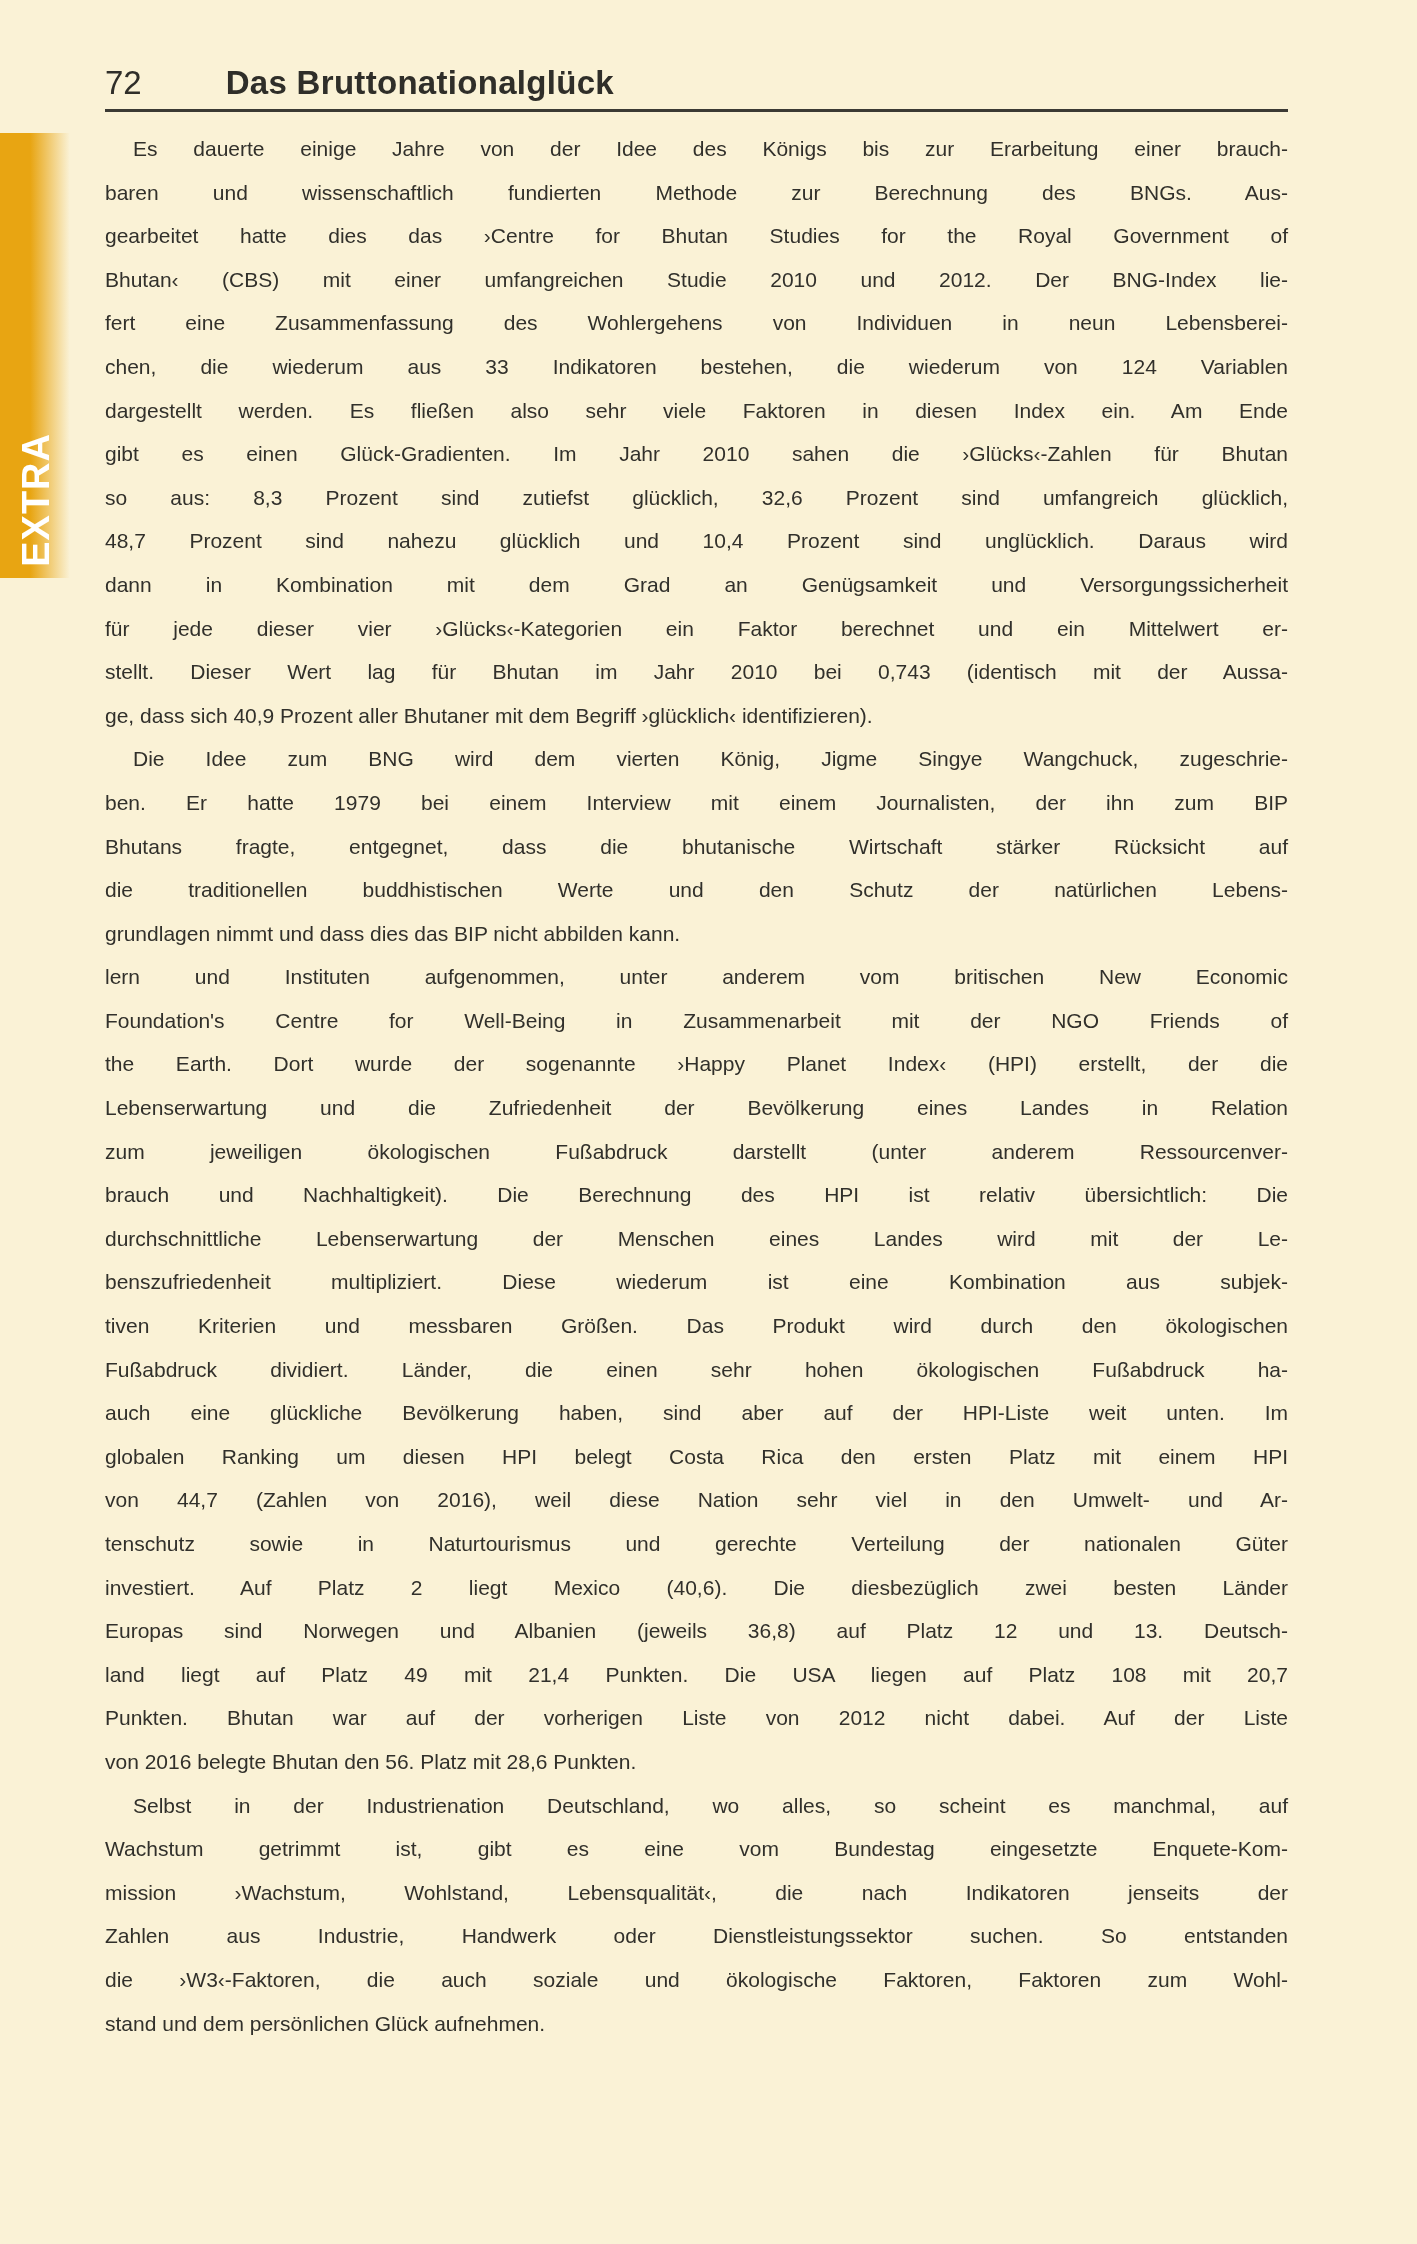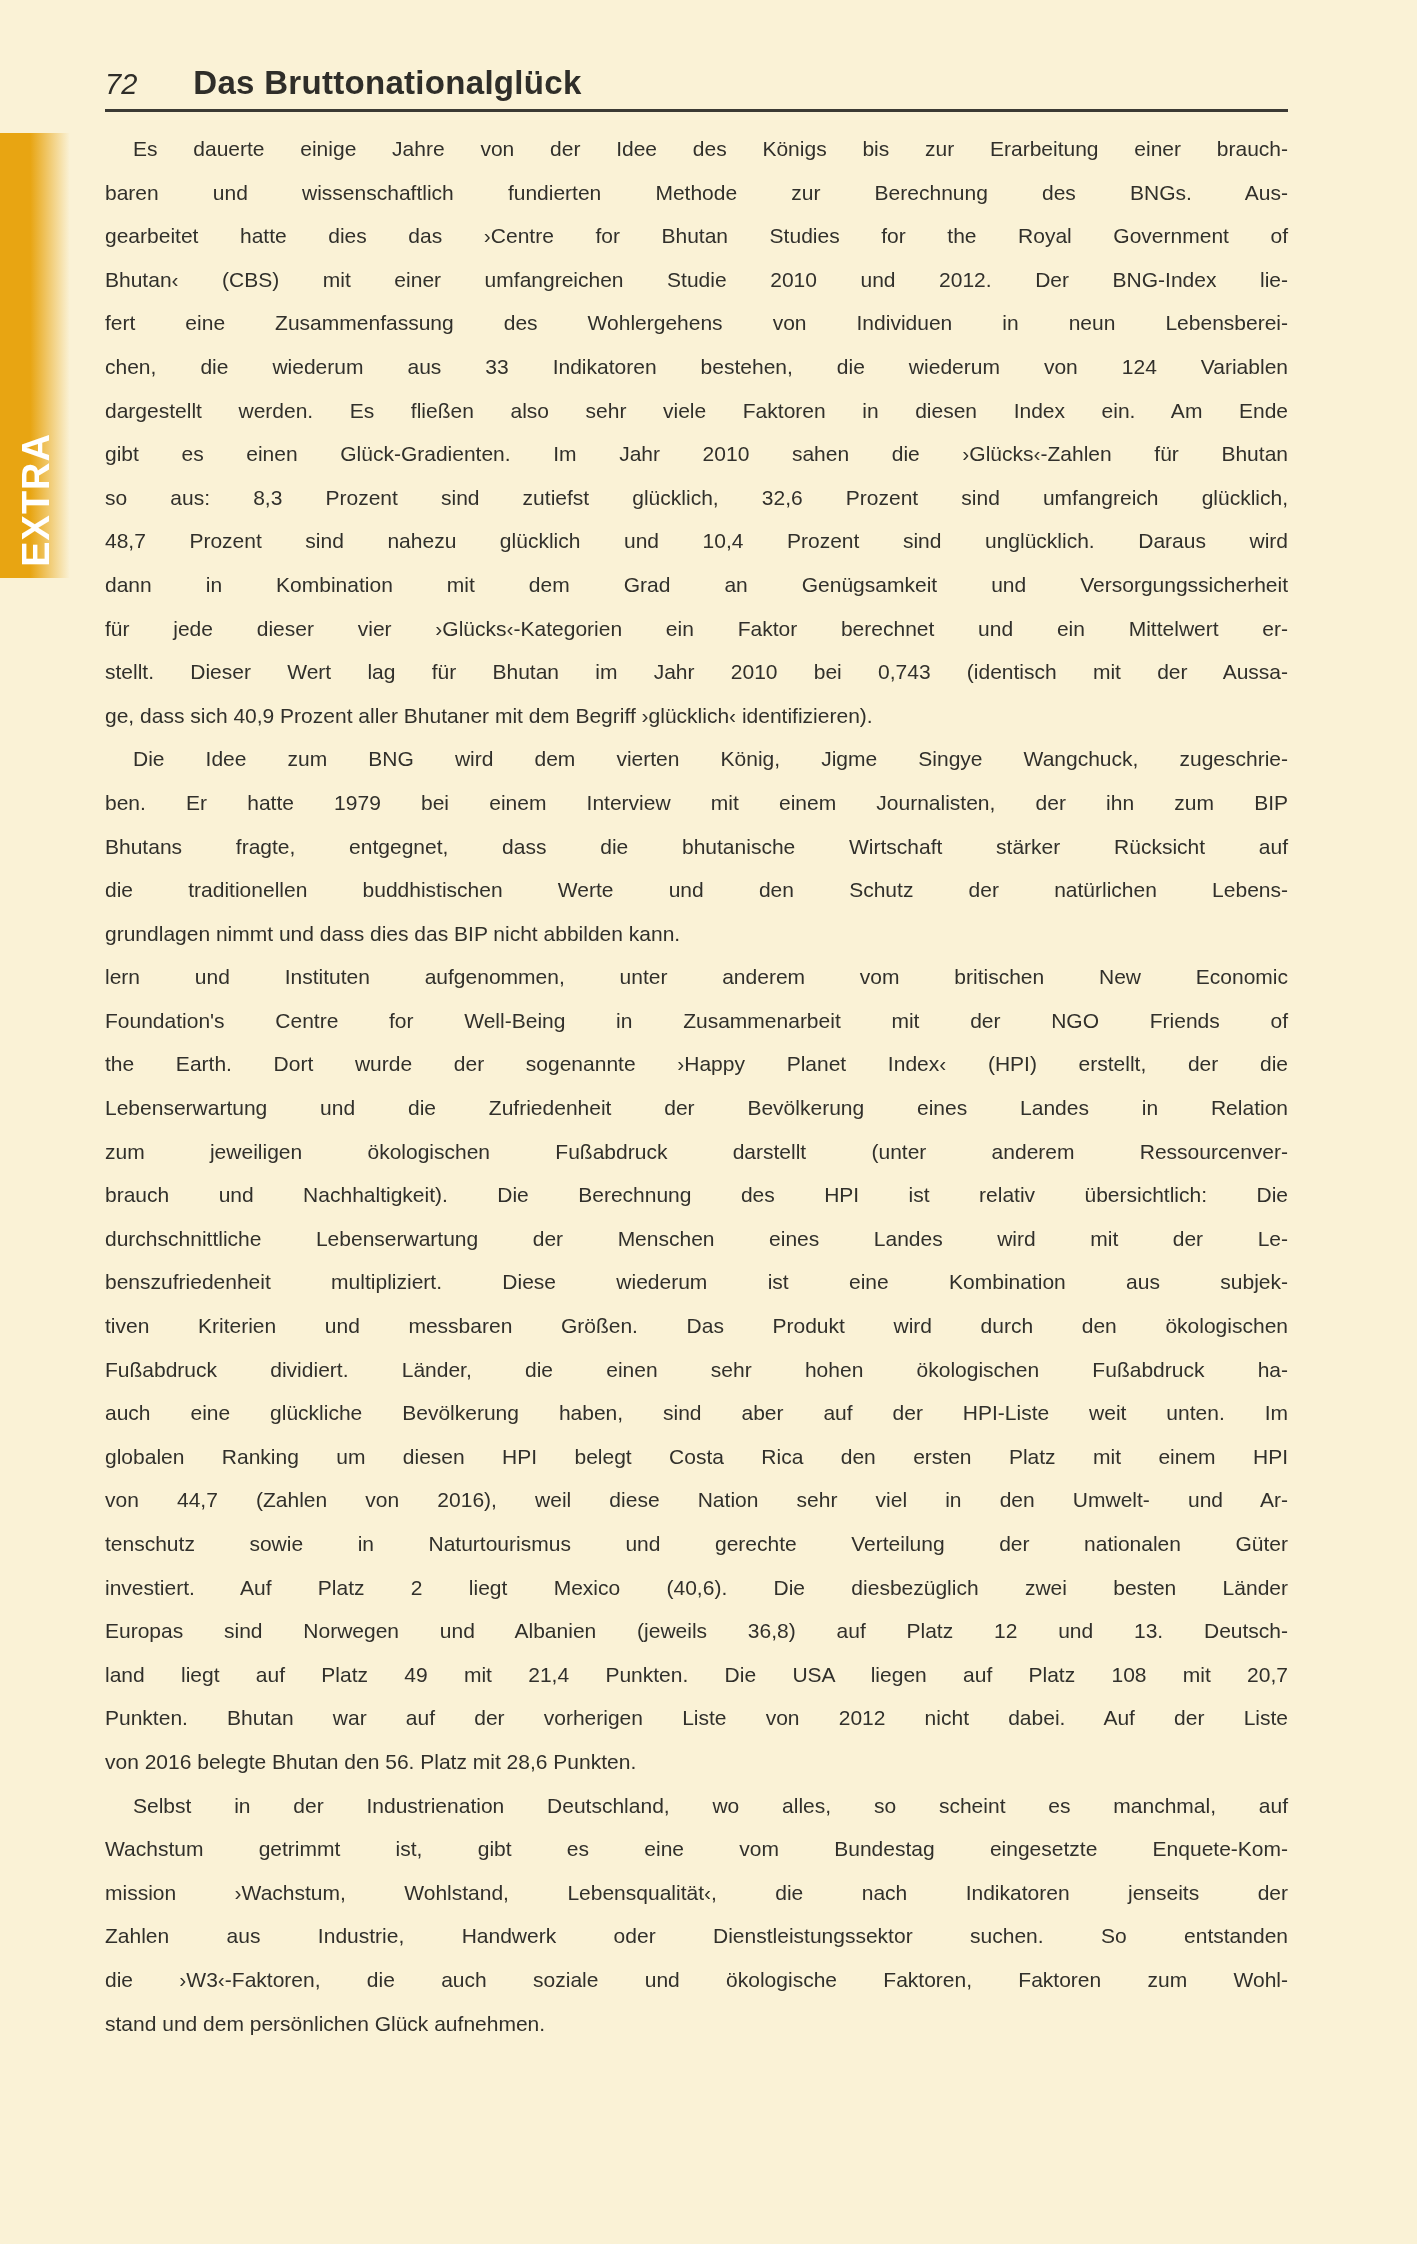--- a/index.html
+++ b/index.html
@@ -44,28 +44,27 @@
   .page-header {
     position: absolute;
     left: 105px;
     top: 64px;
     width: 1183px;
     display: flex;
     align-items: baseline;
     color: var(--heading, #2f2e29);
   }
   .page-number {
-    font-size: 29px;
+    font-size: 33px;
     font-weight: normal;
-    font-style: italic;
   }
   .page-title {
     font-size: 33px;
     font-weight: bold;
-    margin-left: 56px;
+    margin-left: 84px;
     letter-spacing: 0.3px;
   }
   .header-rule {
     position: absolute;
     left: 105px;
     top: 109px;
     width: 1183px;
     height: 3px;
     background: var(--rule, #3b3a34);
   }

